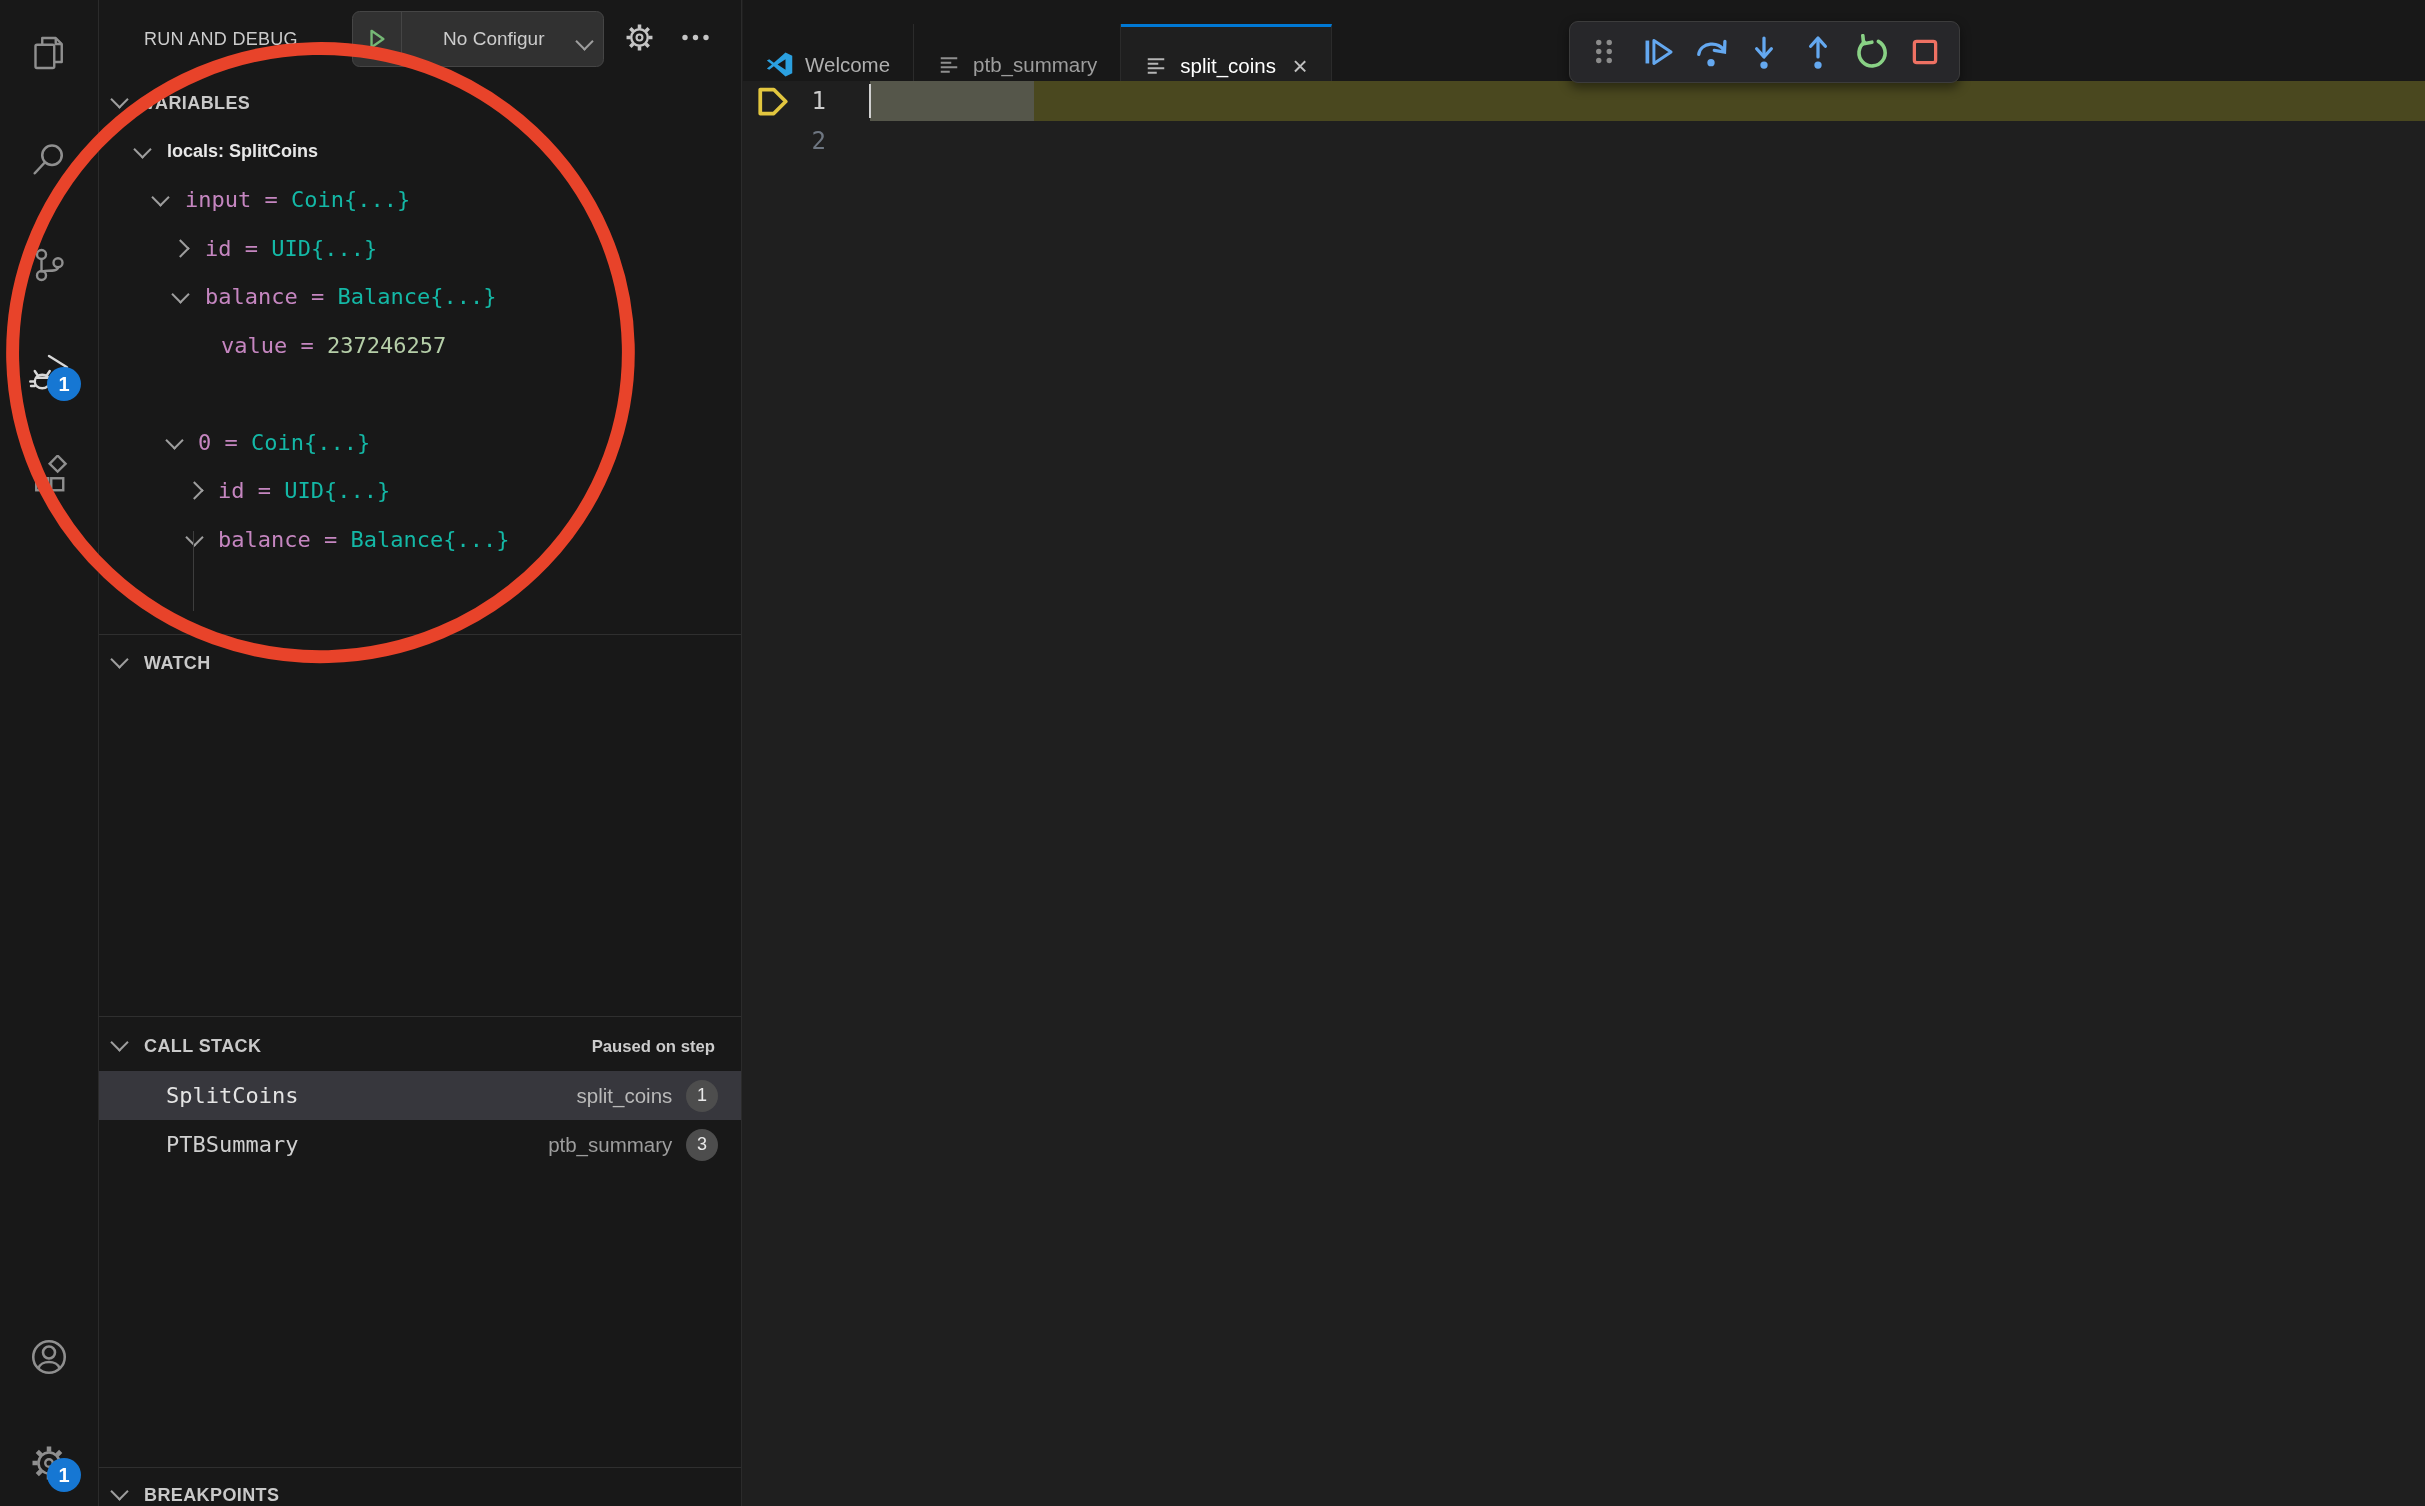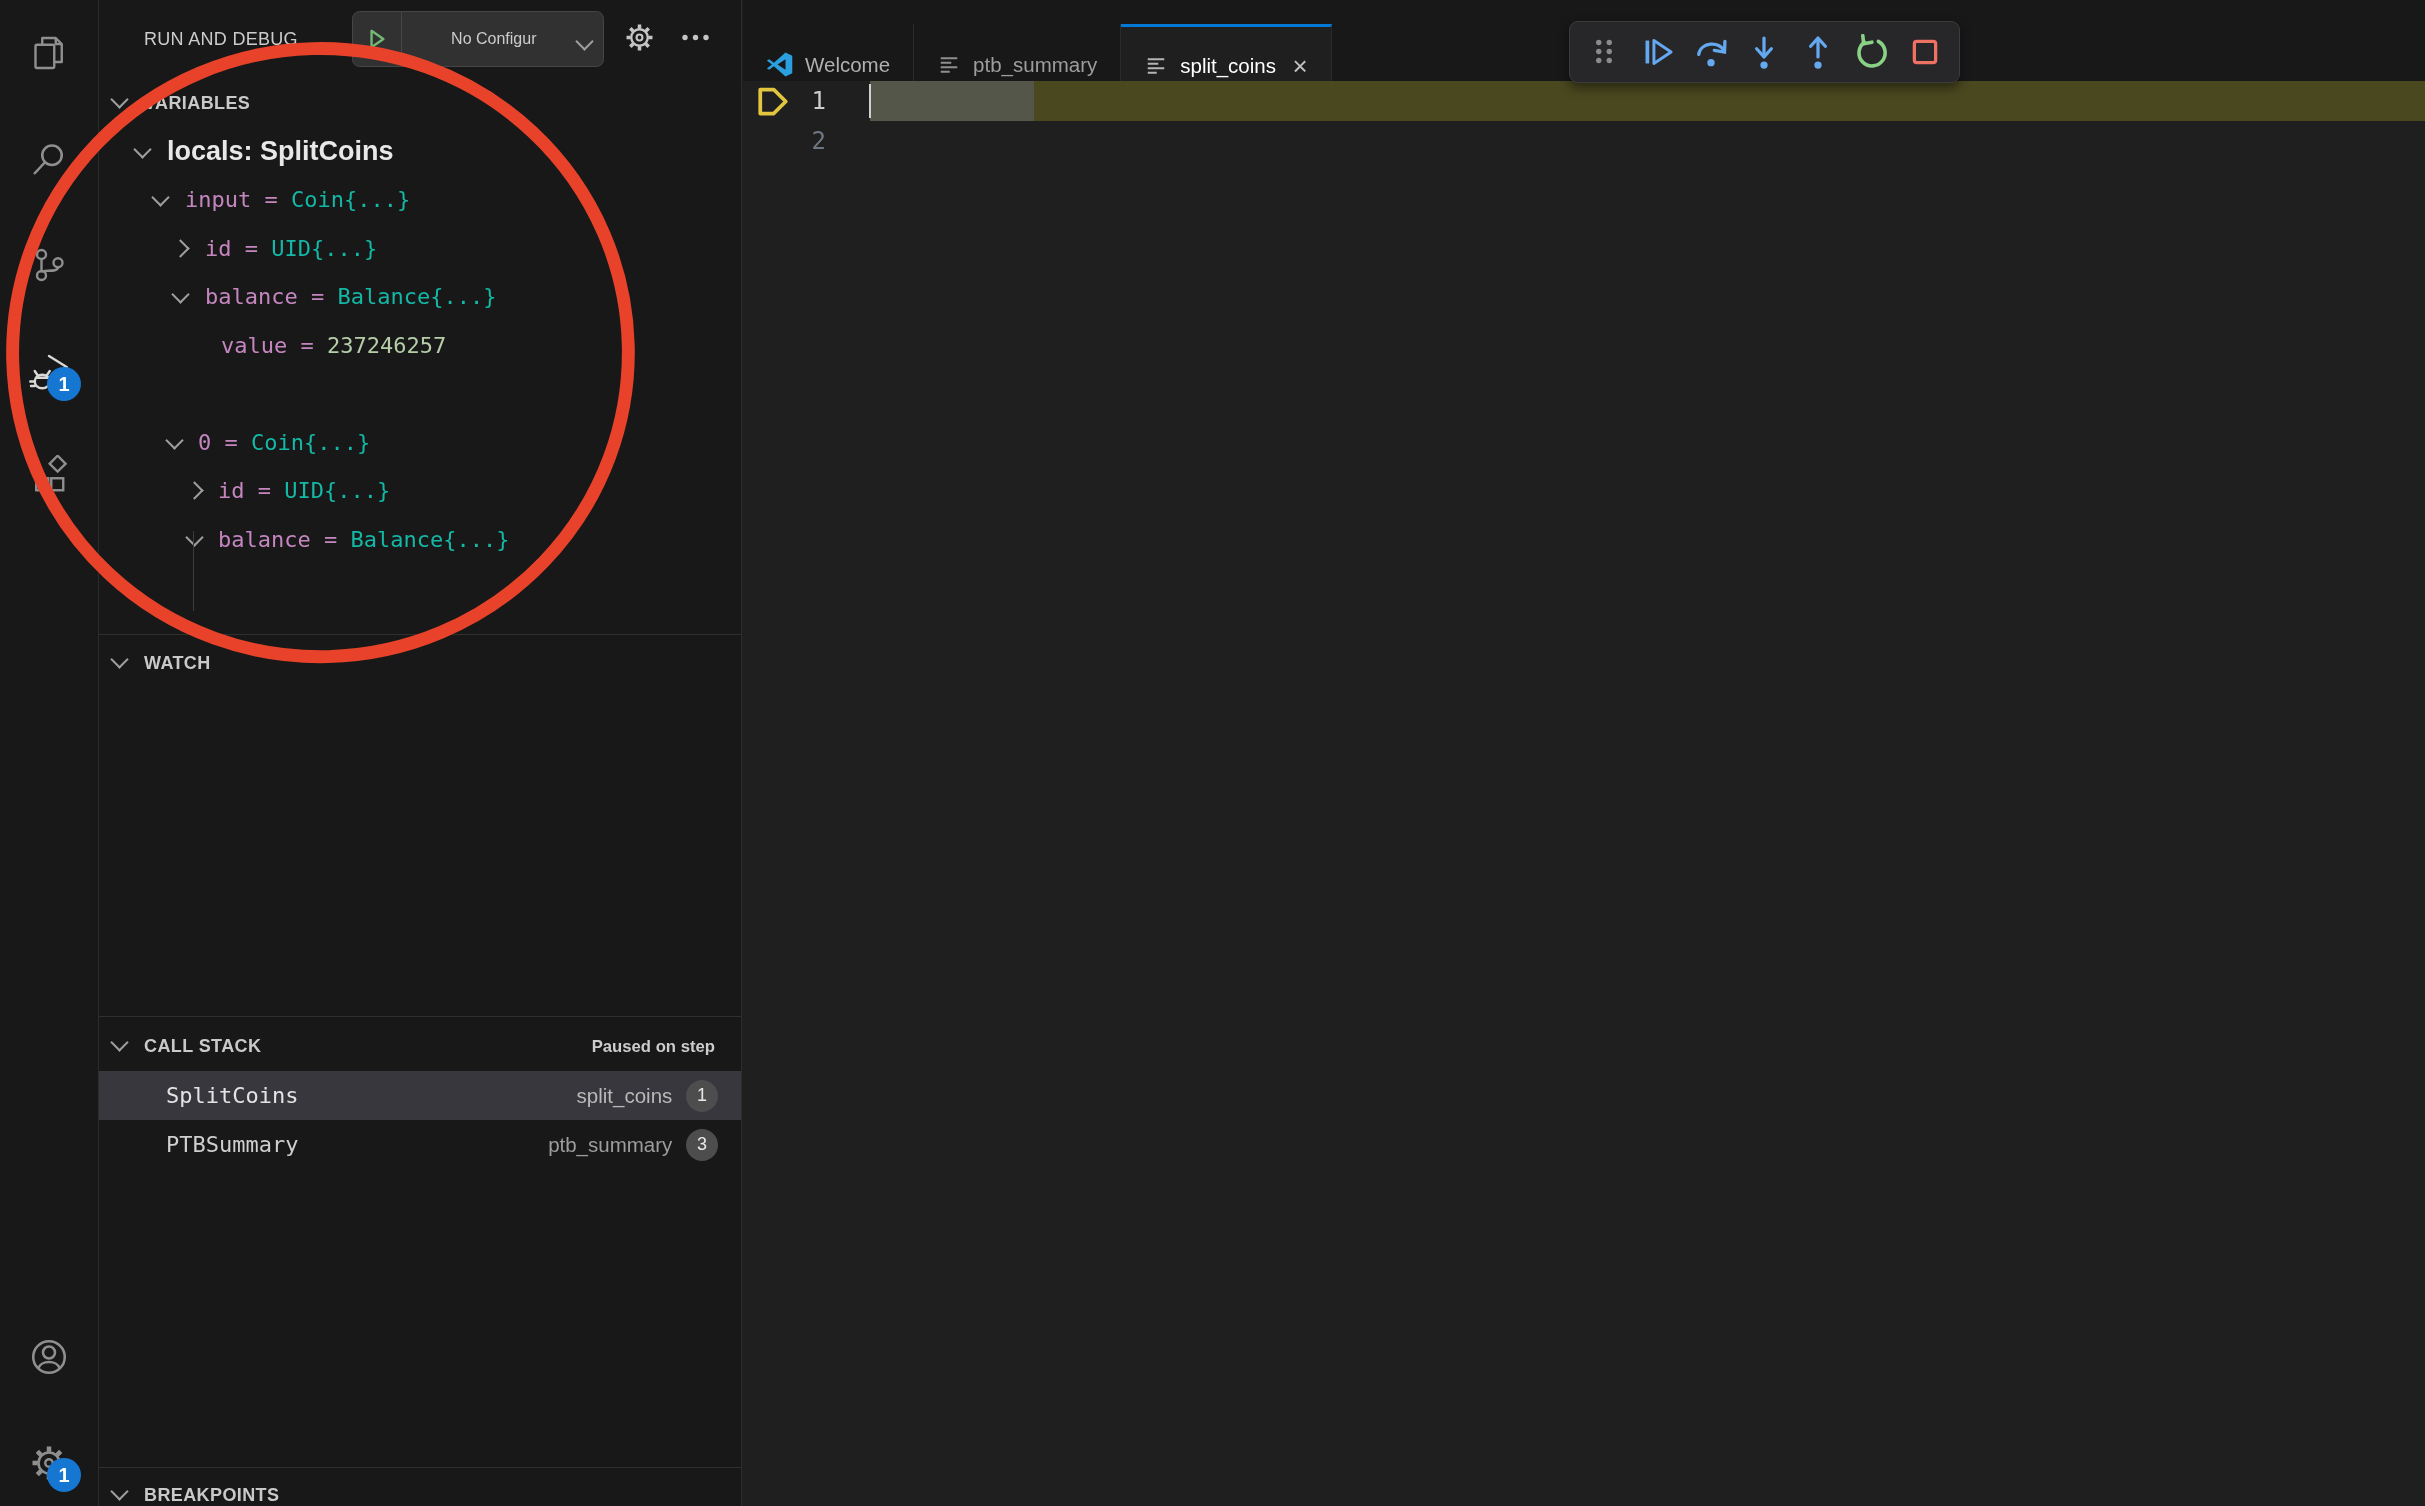--- a/index.html
+++ b/index.html
@@ -10,40 +10,40 @@
   .activity-bar { position:absolute; left:0; top:0; width:99px; height:1506px; background:#181818; border-right:0.8px solid #2b2b2b; }
   .ab-item { position:absolute; left:28px; width:42px; height:42px; }
   .ab-badge { position:absolute; width:34px; height:34px; border-radius:50%; background:#1677d3; color:#fff; font-size:20px; font-weight:bold; display:flex; align-items:center; justify-content:center; z-index:3; }
 
   
   .sidebar { position:absolute; left:99px; top:0; width:643px; height:1506px; background:#181818; border-right:0.8px solid #2b2b2b; }
   .sb-header { position:absolute; top:0; left:0; width:100%; height:79px;text-align:center; }
   .sb-title { position:absolute; left:45px; top:0; line-height:79px; font-size:18px; color:#cccccc; letter-spacing:0.3px; white-space:nowrap; }
   .config-btn { position:absolute; left:253px; top:11.4px; width:252px; height:56px; background:#313131; border:0.8px solid #454545; border-radius:7.6px; display:flex; align-items:center; }
   .config-play { width:49px; height:100%; display:flex; align-items:center; justify-content:center; border-right:0.8px solid #454545; }
-  .config-label { flex:1; font-size:16px; color:#cccccc; padding-left:10.6px; white-space:nowrap; overflow:hidden; }
+  .config-label { flex:1; font-size:19px; color:#cccccc; padding-left:10.6px; white-space:nowrap; overflow:hidden; }
   .config-chev { margin:4.6px 12px 0 3px; }
   .hdr-icon { position:absolute; top:21px; width:36px; height:36px; cursor:pointer; }
 
   .chev { display:inline-block; width:13px; height:13px; border-right:2.3px solid #9e9e9e; border-bottom:2.3px solid #9e9e9e; }
   .chev.down  { transform:rotate(45deg); }
   .chev.right { transform:rotate(-45deg); }
 
   .section-sep { position:absolute; left:0; width:100%; height:0.8px; background:#2f2f2f; }
   .section-hdr { position:absolute; left:0; width:100%; height:49px; }
   .section-hdr .chev { position:absolute; left:14.4px; top:16.7px; }
   .section-hdr .chev.down { top:13.7px; }
   .section-label { position:absolute; left:45px; line-height:49px; font-size:18px; font-weight:bold; color:#c9c9c9; letter-spacing:0.4px; }
   .section-status { position:absolute; right:26px; line-height:49px; font-size:16.7px; font-weight:bold; color:#cccccc; }
 
   .vrow { position:absolute; left:0; width:100%; height:49px; cursor:pointer; }
   .vrow .chev { position:absolute; top:18px; }
   .vrow .chev.down { top:16px; }
   .vtext { position:absolute; top:0; line-height:49px; white-space:pre; font-family:"DejaVu Sans Mono", monospace; font-size:22px; }
-  .scope-label { font-family:"Liberation Sans", sans-serif; font-size:27px; font-weight:bold; color:#e8e8e8; }
+  .scope-label { font-family:"Liberation Sans", sans-serif; font-size:18px; font-weight:bold; color:#e8e8e8; }
   .vname { color:#c586c0; }
   .veq   { color:#c586c0; }
   .vtype { color:#14b8a6; }
   .vnum  { color:#b5cea8; }
   .indent-guide { position:absolute; width:0.8px; background:#3d3d3d; }
 
   .stack-row { position:absolute; left:0; width:100%; height:49px; display:flex; align-items:center; cursor:pointer; }
   .stack-row.selected { background:#37373d; }
   .frame-name { margin-left:67px; font-family:"DejaVu Sans Mono", monospace; font-size:22px; color:#e4e4e4; }
   .frame-right { margin-left:auto; margin-right:23px; display:flex; align-items:center; gap:13.7px; }

